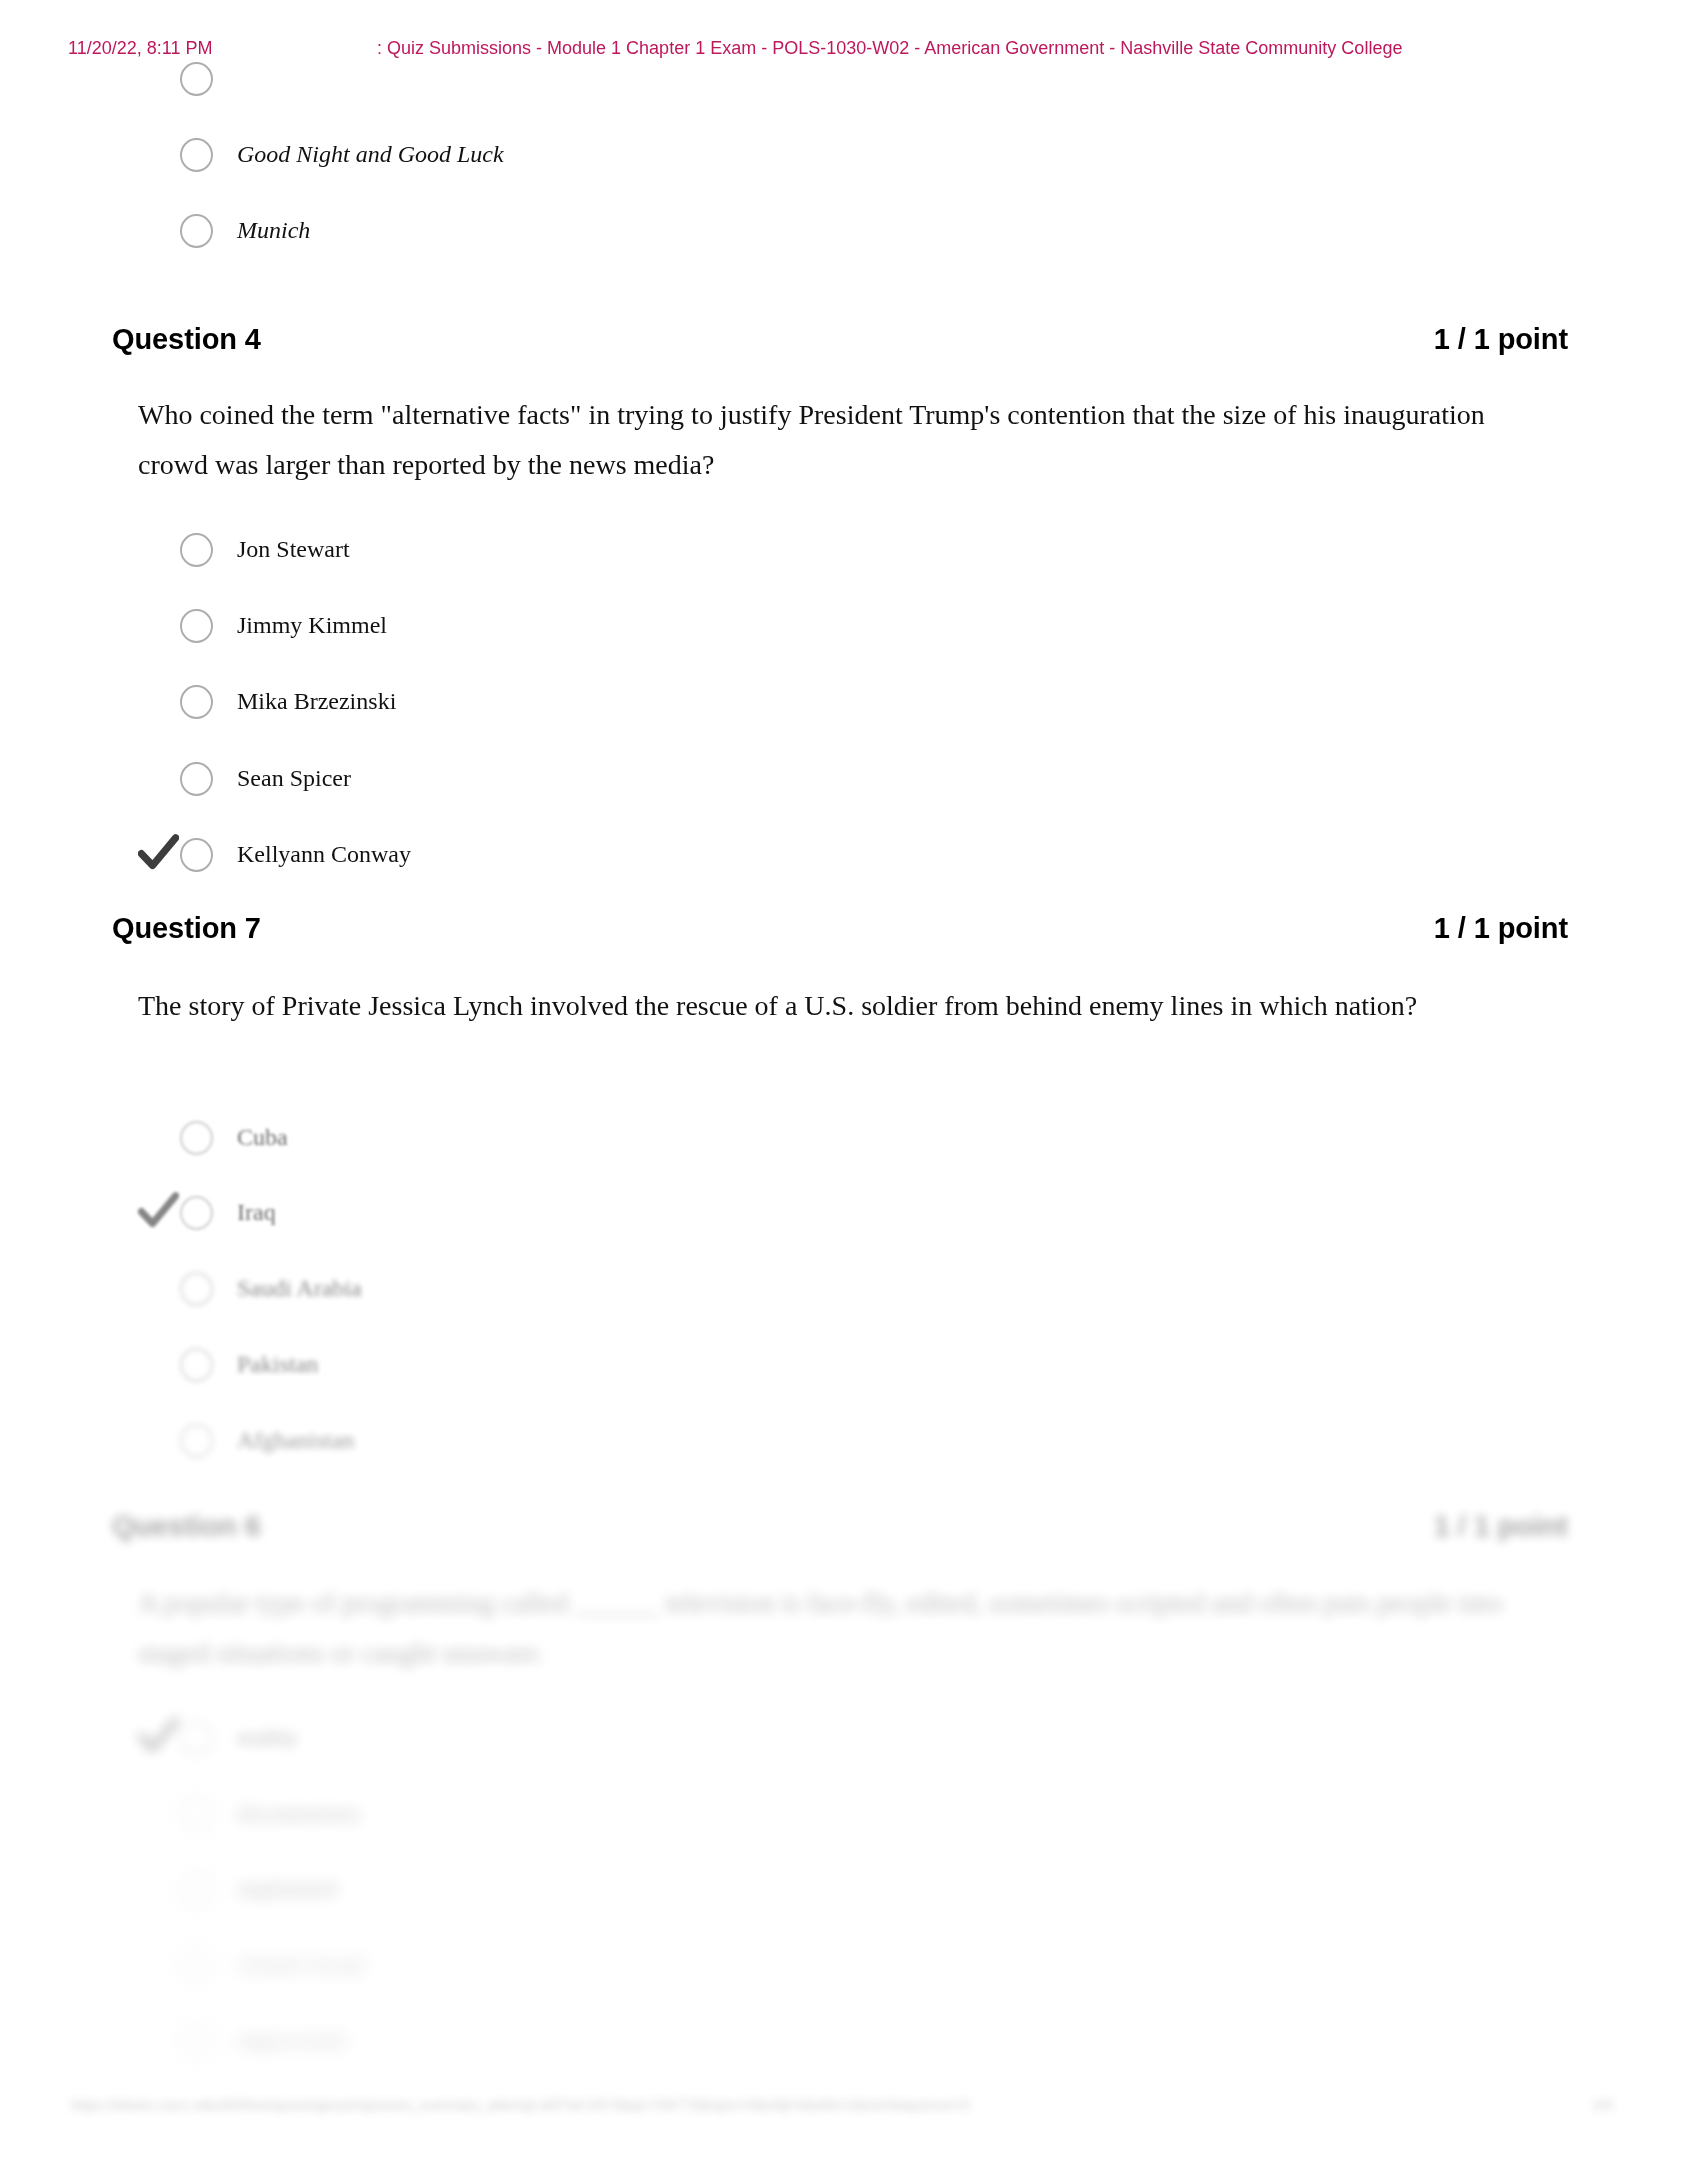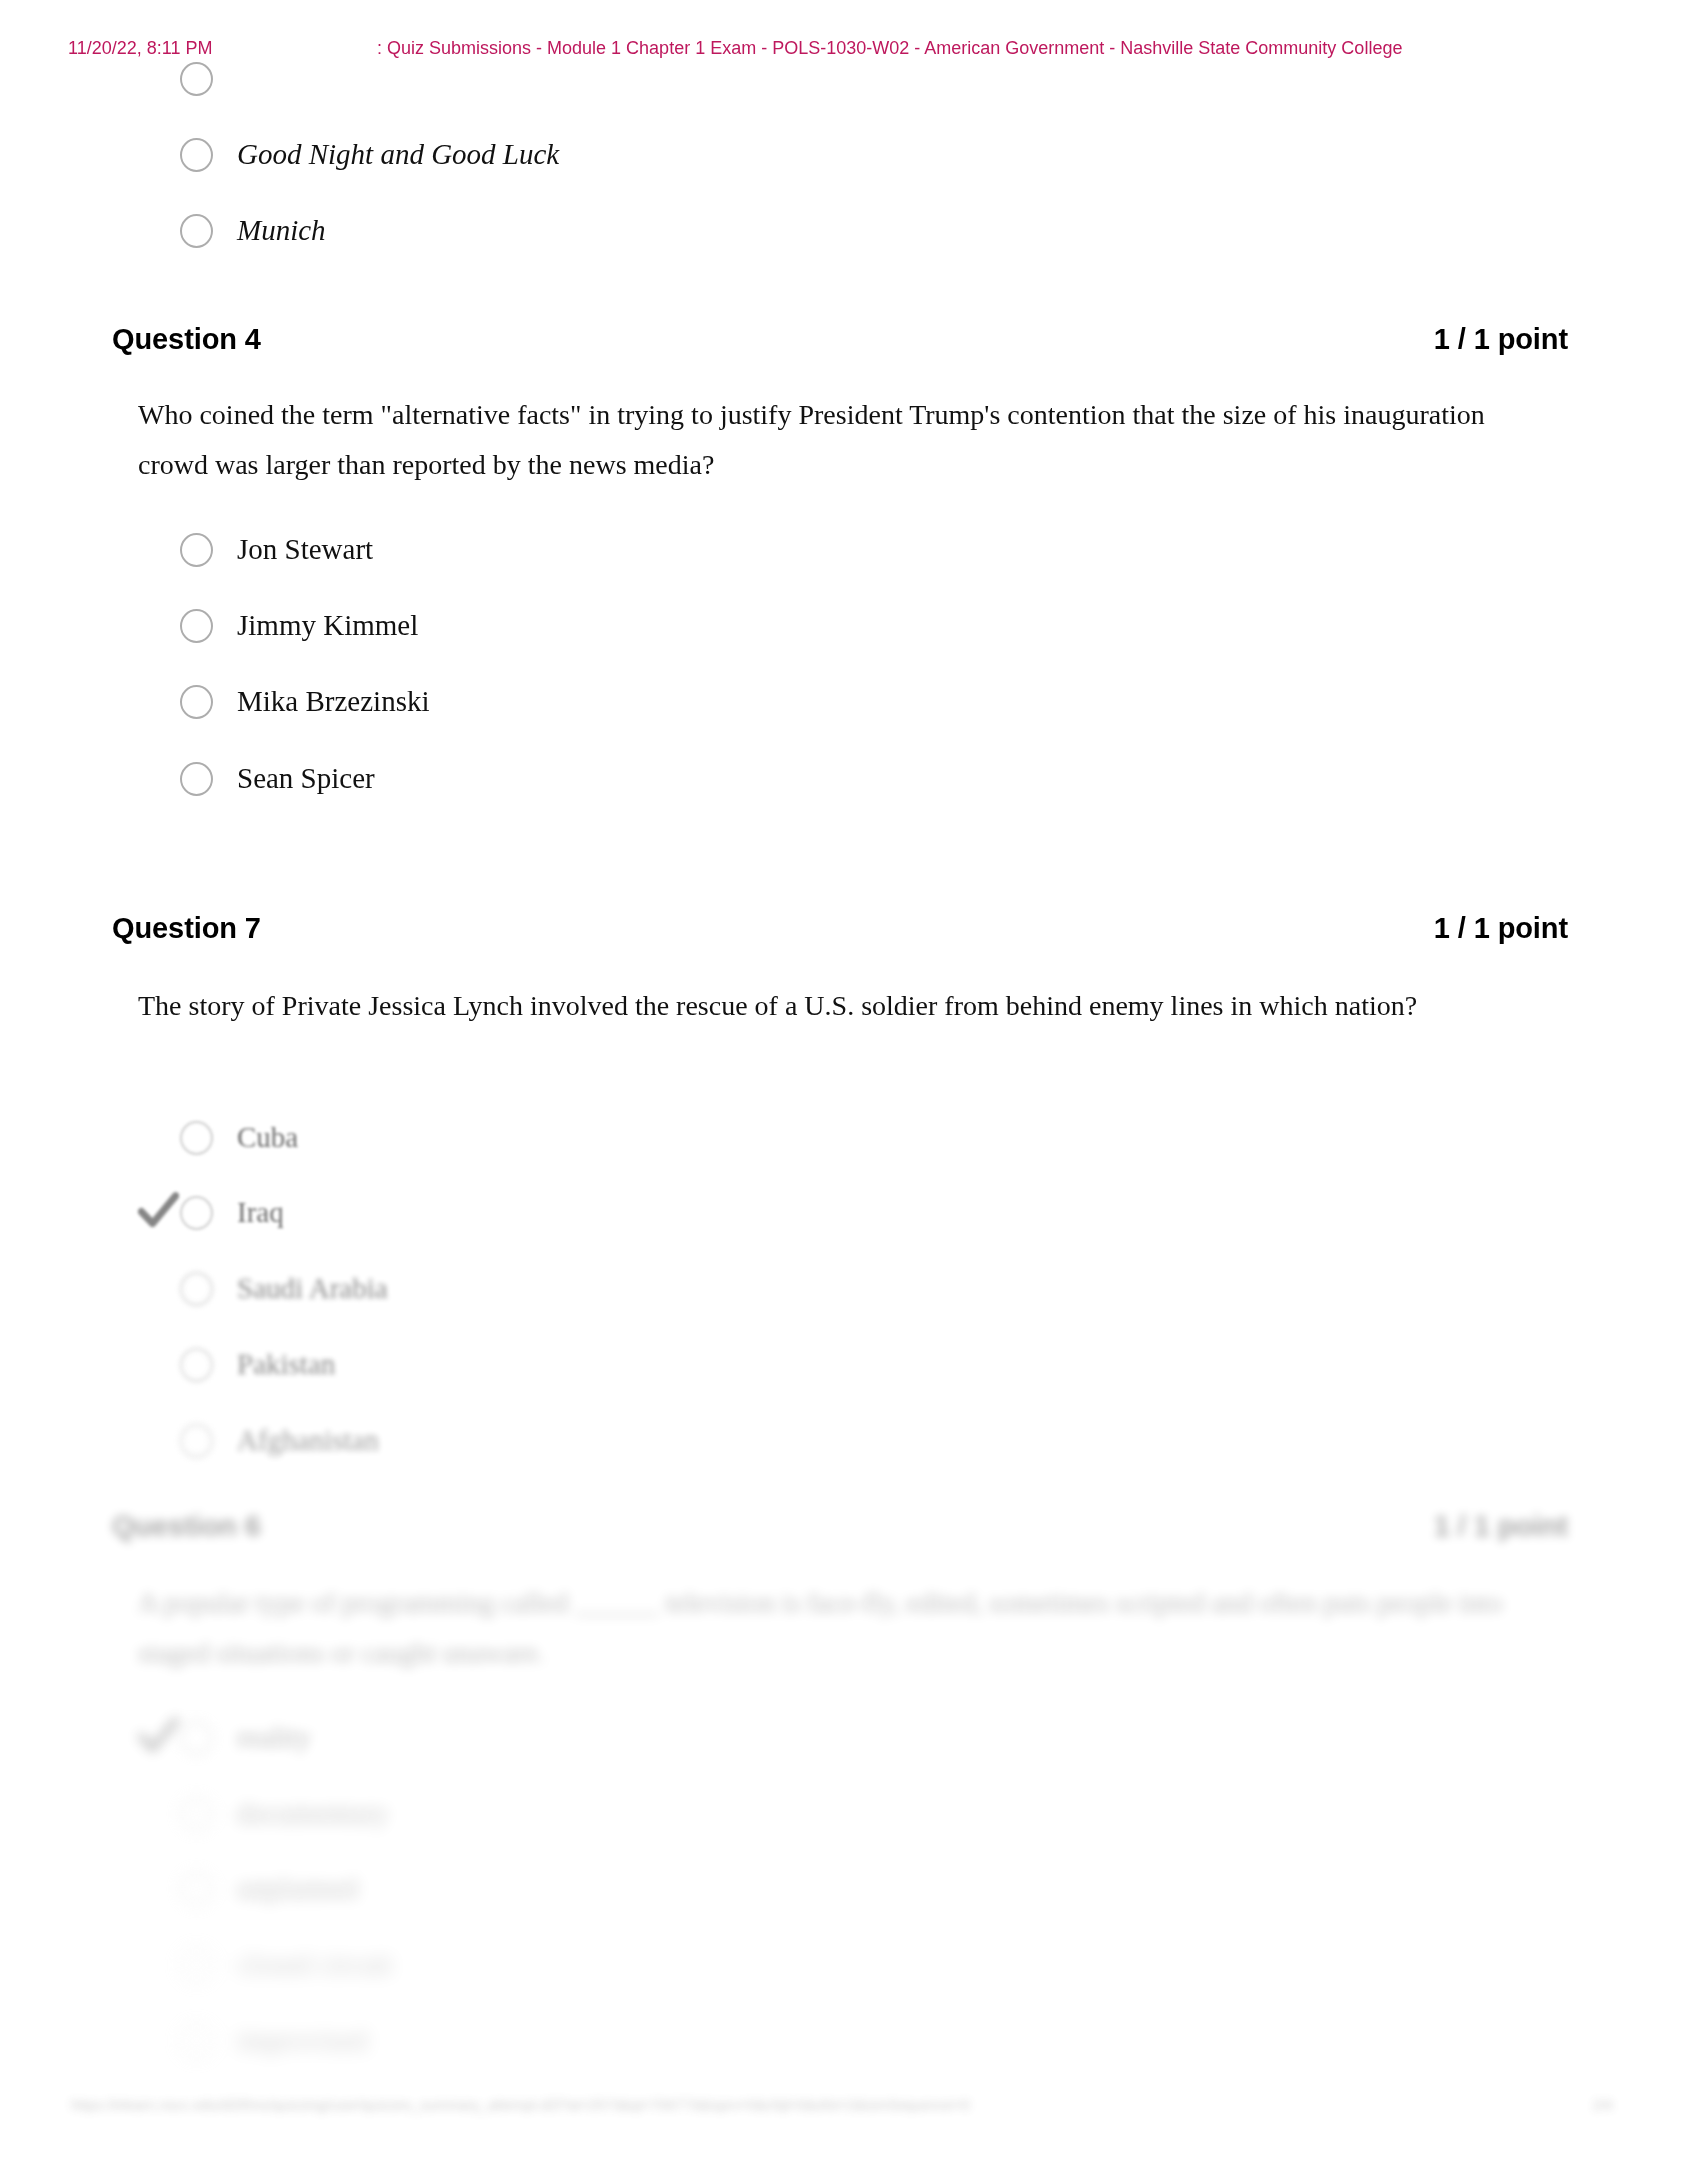--- a/index.html
+++ b/index.html
@@ -98,21 +98,21 @@
     box-sizing: border-box;
     border: 2px solid #adadad;
     border-radius: 50%;
     background: #fff;
   }
   .opt .opt-label {
     position: absolute;
     left: 99px;
     top: 0;
     font-family: "Liberation Serif", "DejaVu Serif", serif;
-    font-size: 29px;
+    font-size: 24px;
     line-height: 41px;
     color: #111;
     white-space: nowrap;
   }
   .opt .opt-label.italic {
     font-style: italic;
   }
   .opt .check {
     position: absolute;
     left: 0px;
@@ -207,20 +207,29 @@
   <div class="opt" style="top:681px;">
     <span class="radio"></span>
     <span class="opt-label">Mika Brzezinski</span>
   </div>
 
   <div class="opt" style="top:758px;">
     <span class="radio"></span>
     <span class="opt-label">Sean Spicer</span>
   </div>
 
+  <div class="opt" style="top:834px;">
+    <span class="check">
+      <svg width="41" height="46" viewBox="0 0 62 70" aria-hidden="true">
+        <path d="M5 36 L22 54 L57 12" fill="none" stroke="#3d3d3d" stroke-width="11" stroke-linecap="round" stroke-linejoin="round"></path>
+      </svg>
+    </span>
+    <span class="radio"></span>
+    <span class="opt-label">Kellyann Conway</span>
+  </div>
 
   <div class="q-head" style="top:912px;">
     <span class="q-label">Question 7</span>
     <span class="q-points">1 / 1 point</span>
   </div>
 
   <div class="q-body" style="top:981px;">The story of Private Jessica Lynch involved the rescue of a U.S. soldier from behind enemy lines in which nation?</div>
 
   <div class="opt blur-1" style="top:1117px;">
     <span class="radio"></span>

